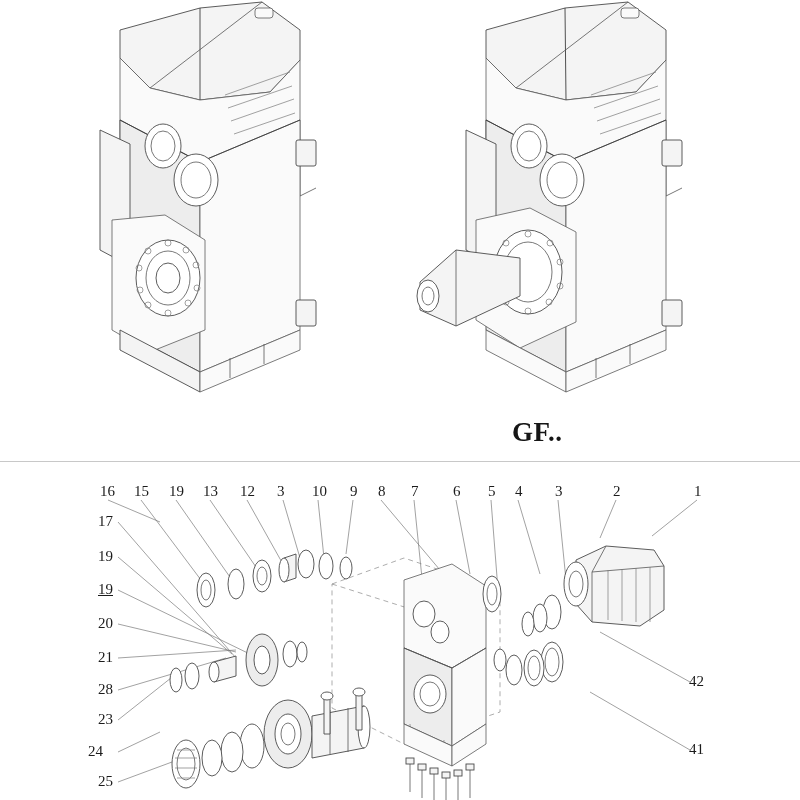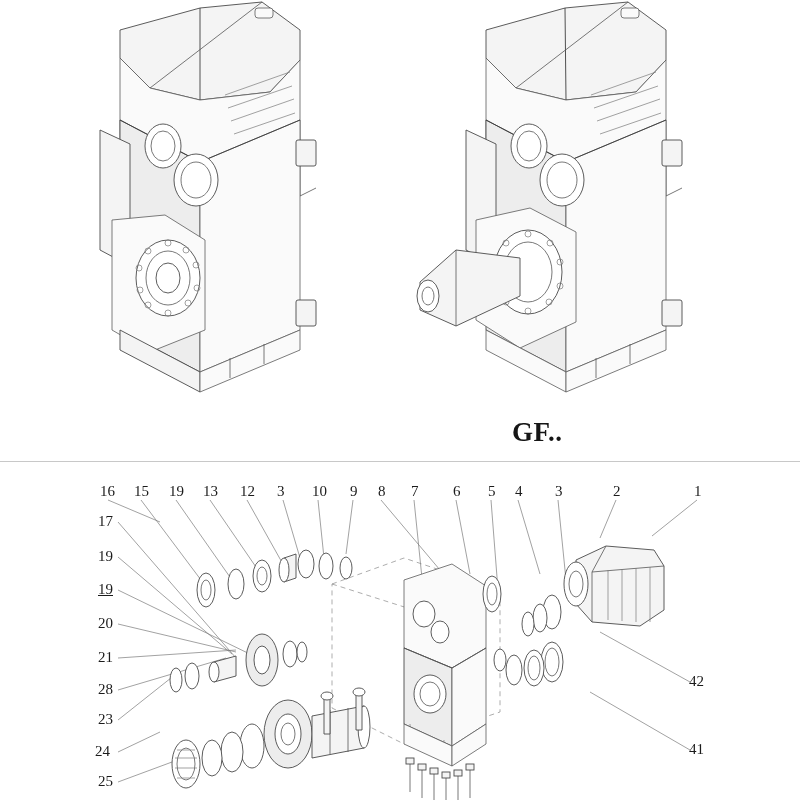--- a/index.html
+++ b/index.html
@@ -367,20 +367,20 @@
     <div class="callout" style="left:613px; top:22px;">2</div>
     <div class="callout" style="left:694px; top:22px;">1</div>
 
     <div class="callout" style="left:98px; top:52px;">17</div>
     <div class="callout" style="left:98px; top:87px;">19</div>
     <div class="callout" style="left:98px; top:120px;text-decoration:underline;">19</div>
     <div class="callout" style="left:98px; top:154px;">20</div>
     <div class="callout" style="left:98px; top:188px;text-align:center;">21</div>
     <div class="callout" style="left:98px; top:220px;">28</div>
     <div class="callout" style="left:98px; top:250px;">23</div>
-    <div class="callout" style="left:95px; top:282px;text-align:right;">24</div>
+    <div class="callout" style="left:88px; top:282px;text-align:right;">24</div>
     <div class="callout" style="left:98px; top:312px;">25</div>
 
     <div class="callout" style="left:689px; top:212px;text-align:center;">42</div>
     <div class="callout" style="left:689px; top:280px;">41</div>
   </div>
 
 </div>
 
 </body></html>

